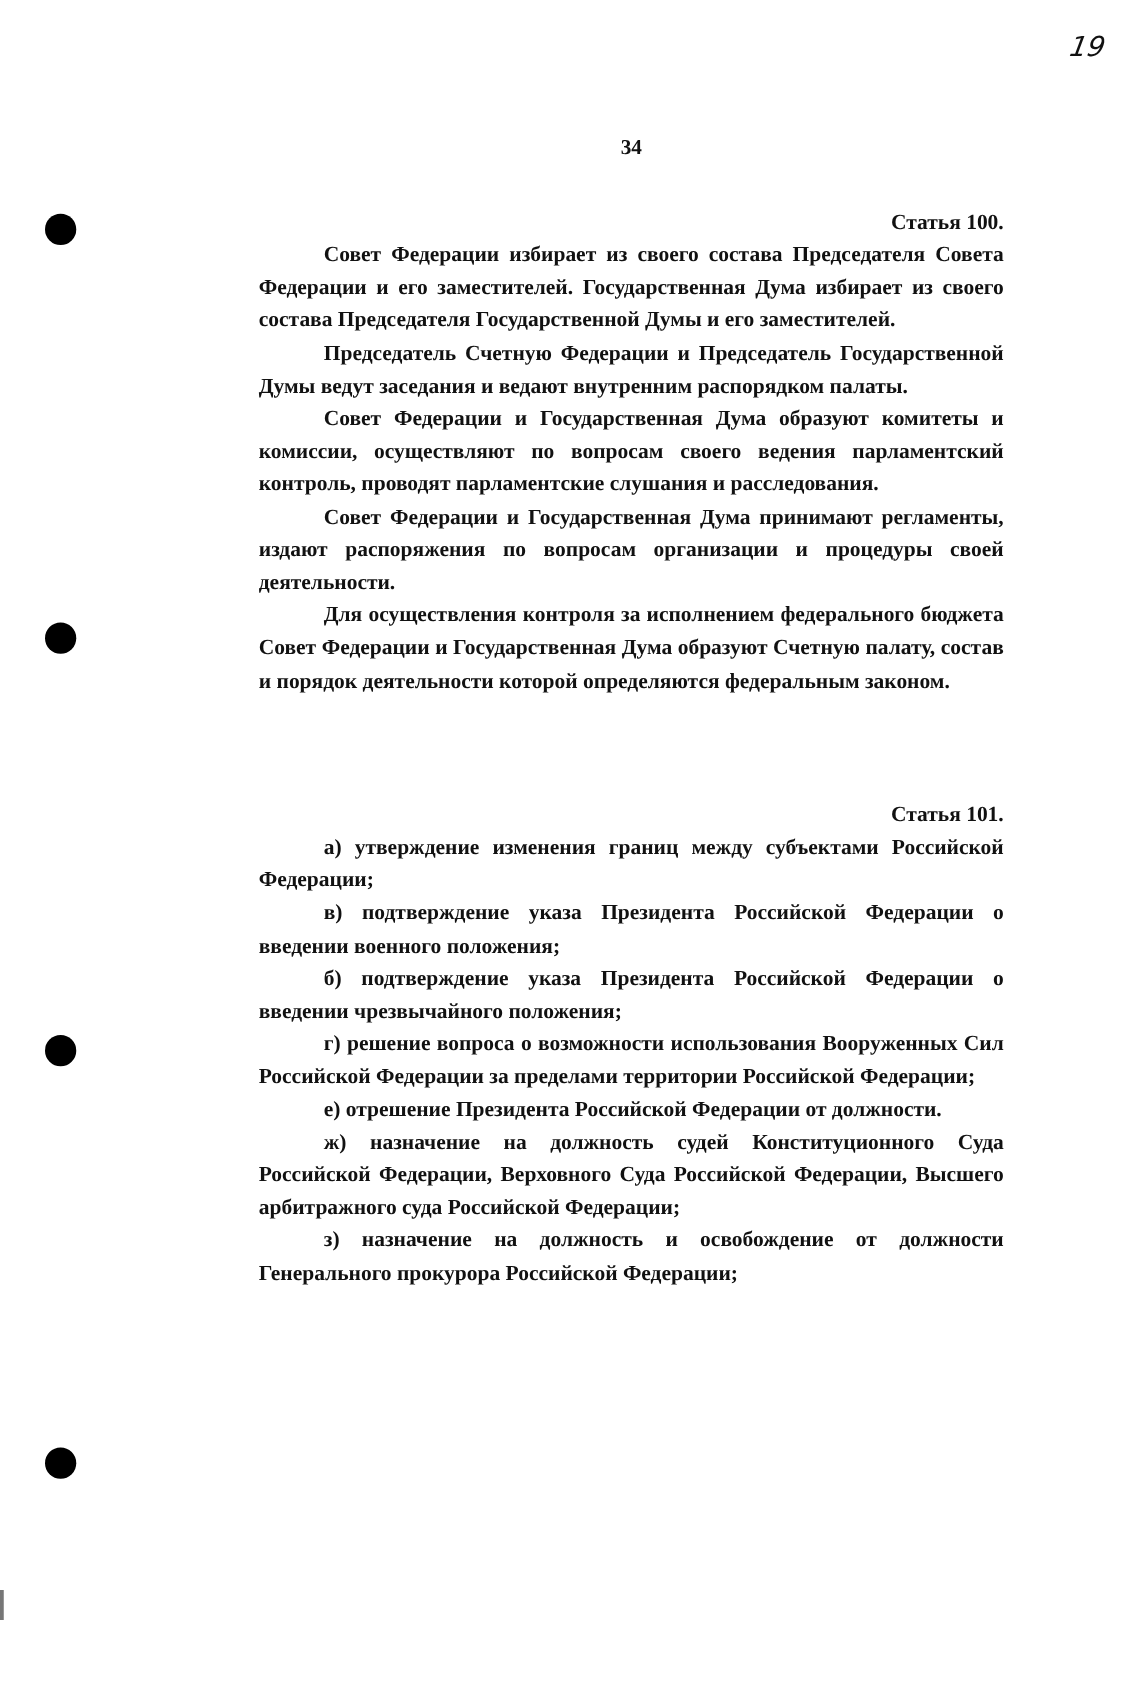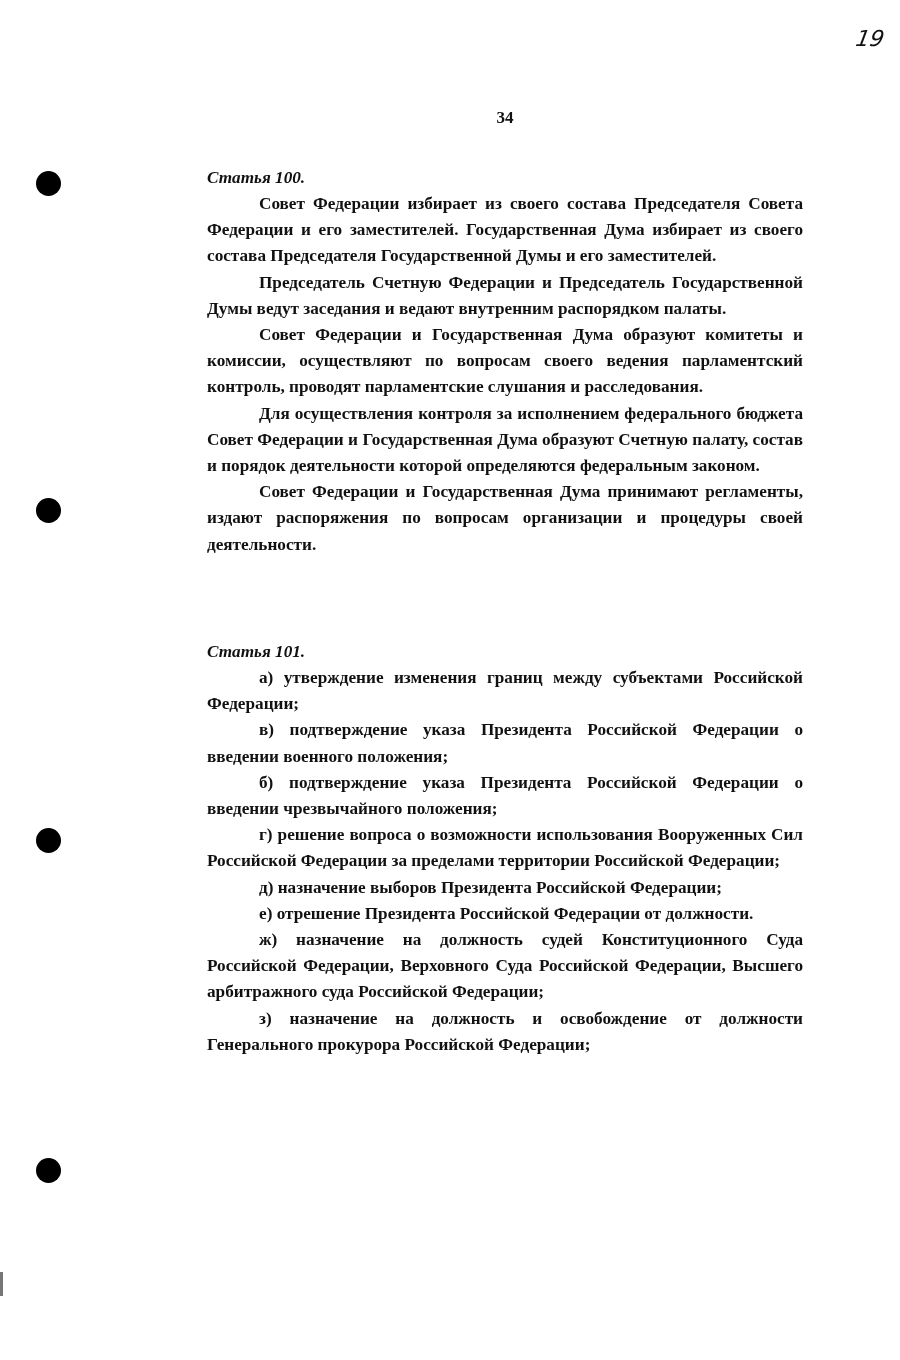--- a/index.html
+++ b/index.html
@@ -5,48 +5,47 @@
   html, body { margin: 0; padding: 0; background: #ffffff; }
   body { width: 900px; height: 1360px; position: relative; overflow: hidden;
          font-family: "Liberation Serif", "DejaVu Serif", serif; color: #111; }
   .hole { position: absolute; left: 36px; width: 25px; height: 25px; border-radius: 50%; background: #000; }
   .handnote { position: absolute; left: 856px; top: 26px; font-family: "DejaVu Sans", sans-serif;
               font-style: italic; font-size: 22px; color: #111; transform: skewX(-10deg); }
   .pagenum { position: absolute; top: 108px; left: 0; width: 1010px; text-align: center;
              font-size: 17px; font-weight: bold; }
   .content { position: absolute; left: 207px; width: 596px; font-size: 17.2px; line-height: 26.2px;
              font-weight: bold; }
-  .heading { text-align: left; font-weight: bold; margin: 0; height: 26px; line-height: 26px; font-style: italic; }
+  .heading { text-align: right; font-weight: bold; margin: 0; height: 26px; line-height: 26px; }
   p { margin: 0; text-align: justify; text-indent: 52px; }
   .edge-mark { position: absolute; left: 0; top: 1272px; width: 3px; height: 24px; background: #777; }
 </style>
 </head>
 <body>
 
 <div class="hole" style="top:171px"></div>
 <div class="hole" style="top:498px"></div>
 <div class="hole" style="top:828px"></div>
 <div class="hole" style="top:1158px"></div>
 <div class="edge-mark"></div>
 
 <div class="handnote">19</div>
 <div class="pagenum">34</div>
 
 <div class="content" style="top:165px">
   <div class="heading">Статья 100.</div>
   <p>Совет Федерации избирает из своего состава Председателя Совета Федерации и его заместителей. Государственная Дума избирает из своего состава Председателя Государственной Думы и его заместителей.</p>
   <p>Председатель Счетную Федерации и Председатель Государственной Думы ведут заседания  и ведают внутренним распорядком палаты.</p>
   <p>Совет Федерации и Государственная Дума образуют комитеты и комиссии, осуществляют по вопросам своего ведения парламентский контроль, проводят парламентские слушания и расследования.</p>
+  <p>Совет Федерации и Государственная Дума принимают регламенты, издают распоряжения по вопросам организации и процедуры своей деятельности.</p>
   <p>Для осуществления контроля за исполнением федерального бюджета Совет Федерации и Государственная  Дума образуют Счетную палату, состав и порядок деятельности которой определяются федеральным законом.</p>
-  <p>Совет Федерации и Государственная Дума принимают регламенты, издают распоряжения по вопросам организации и процедуры своей деятельности.</p>
 </div>
 
 <div class="content" style="top:639px">
   <div class="heading">Статья 101.</div>
   <p>а) утверждение изменения границ между субъектами Российской Федерации;</p>
   <p>в) подтверждение указа Президента Российской Федерации о введении военного положения;</p>
   <p>б) подтверждение указа Президента Российской Федерации о введении чрезвычайного положения;</p>
   <p>г) решение вопроса о возможности использования Вооруженных Сил Российской Федерации за пределами территории Российской Федерации;</p>
-  <p>д) назначение выборов Президента Российской Федерации;</p>
   <p>е) отрешение Президента Российской Федерации от должности.</p>
   <p>ж) назначение на должность судей Конституционного Суда Российской Федерации, Верховного Суда Российской Федерации, Высшего арбитражного суда Российской Федерации;</p>
   <p>з) назначение на должность и освобождение от должности Генерального прокурора Российской Федерации;</p>
 </div>
 
 </body></html>

